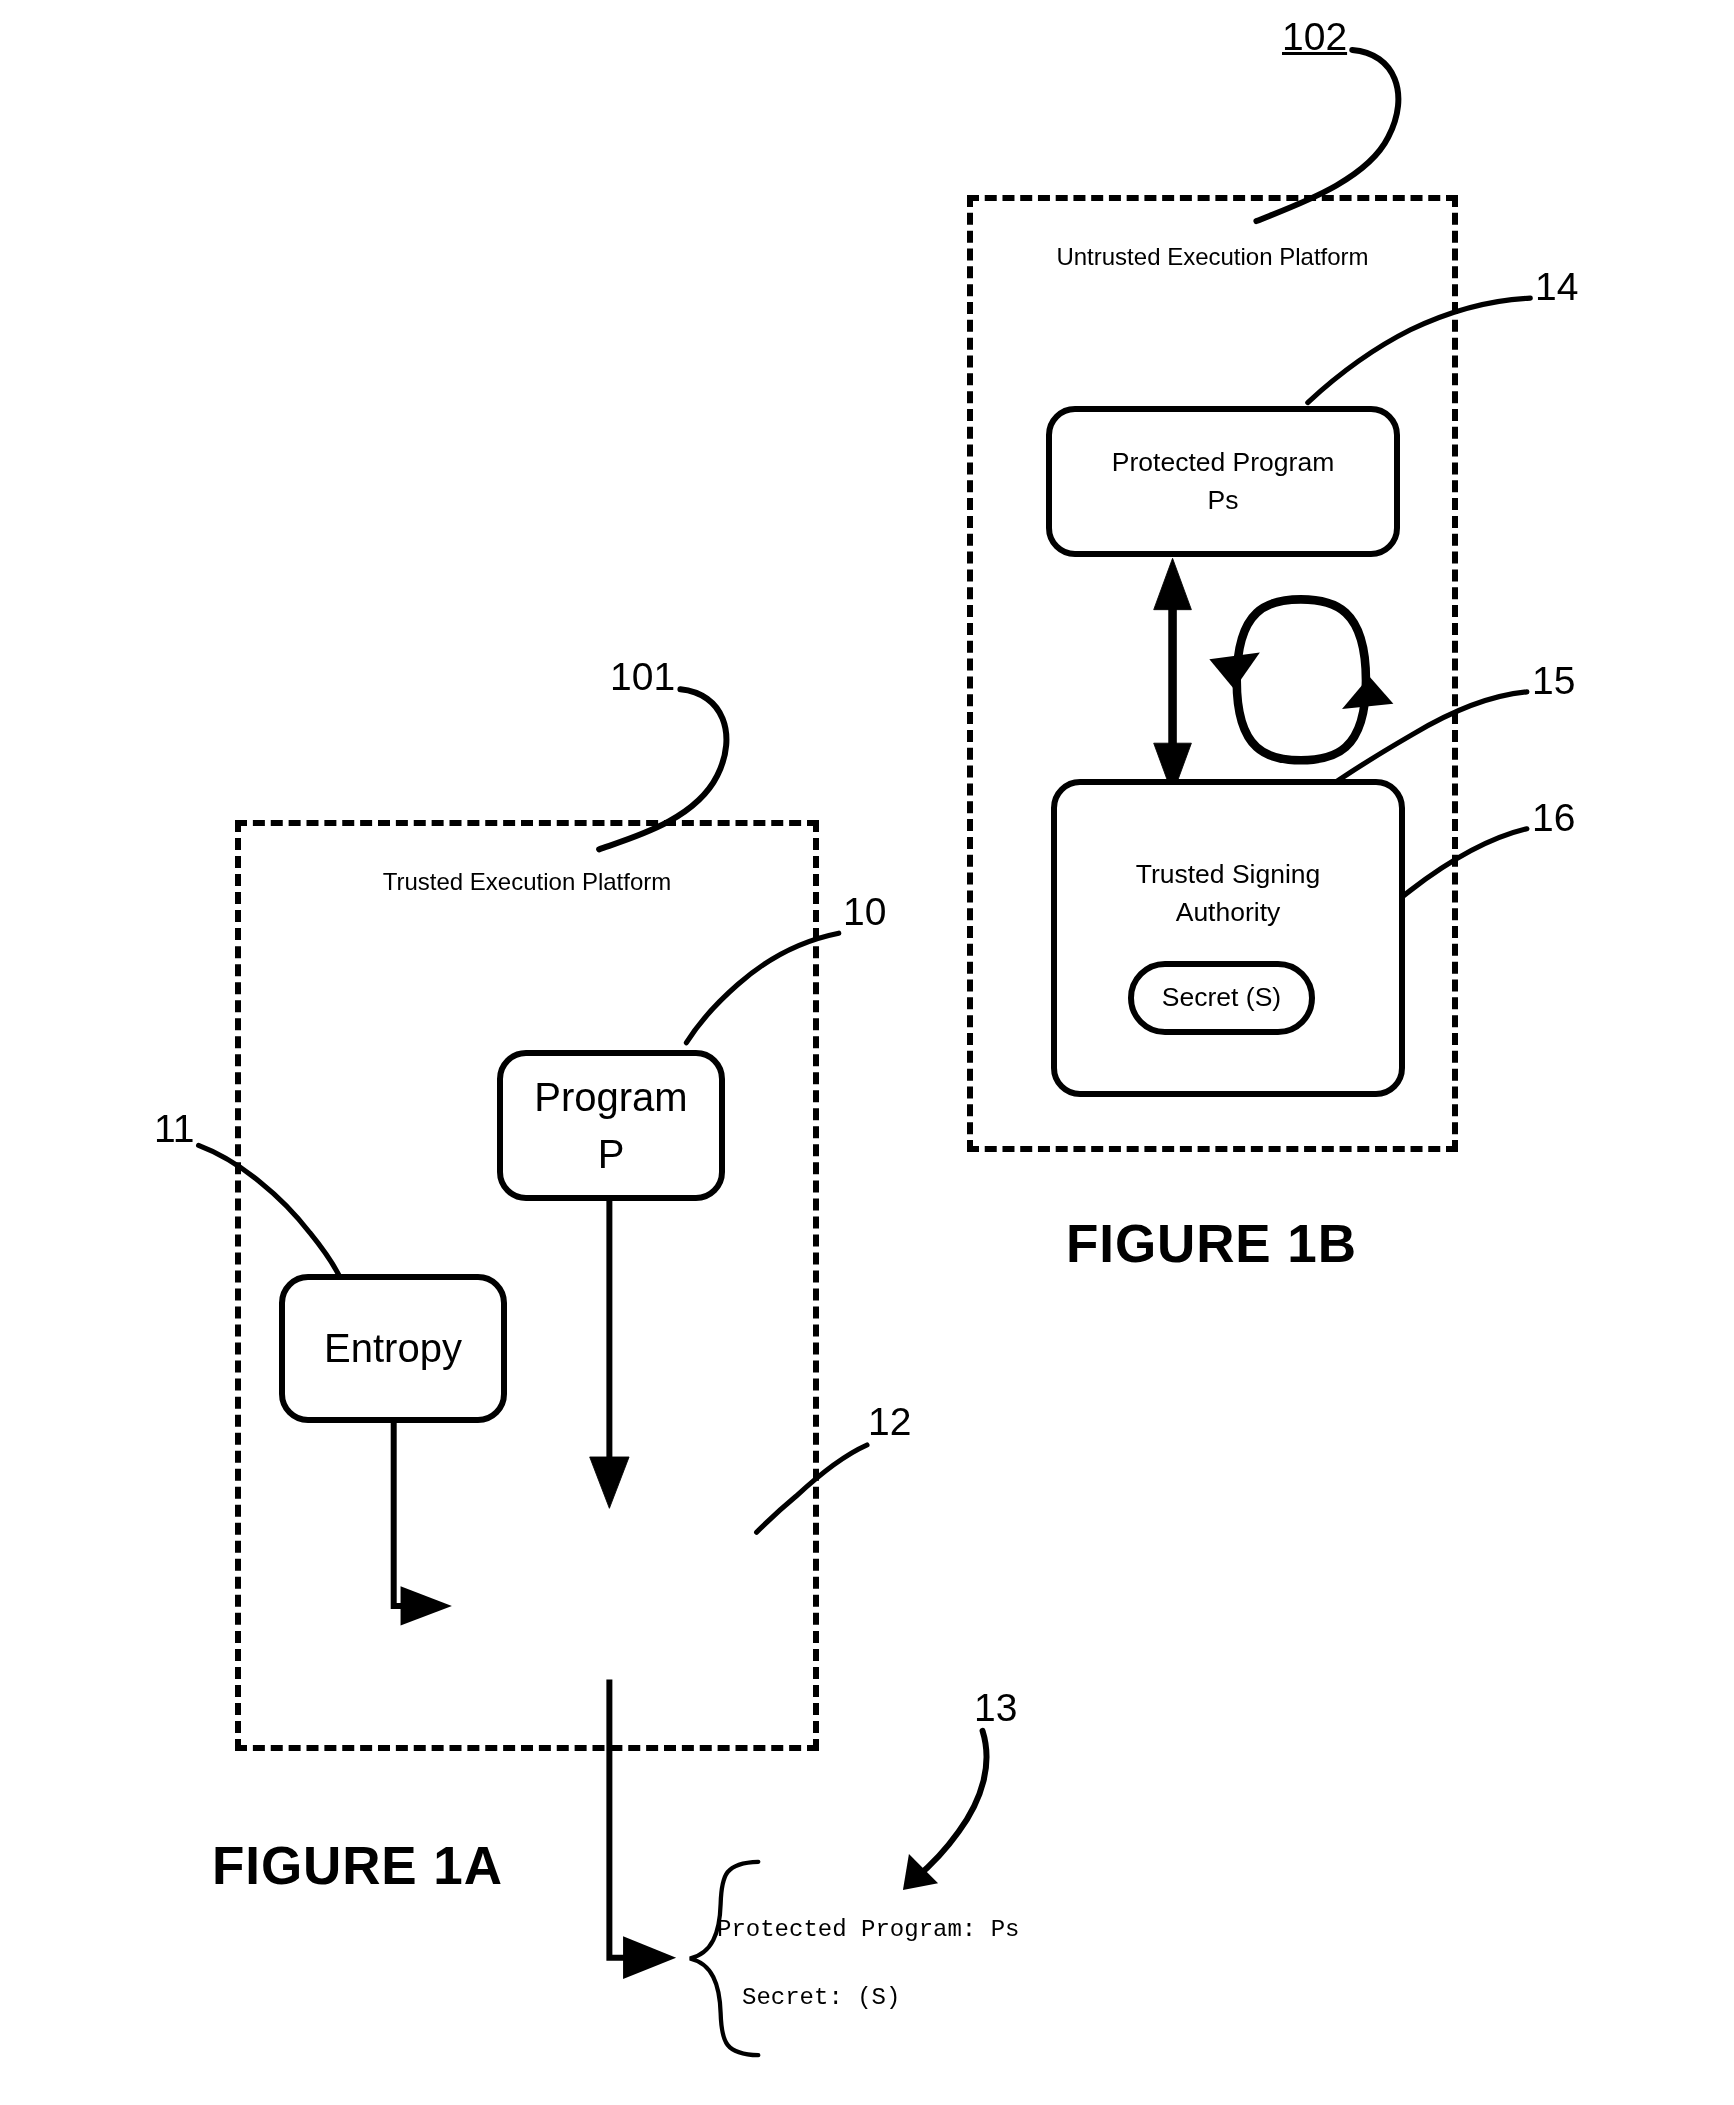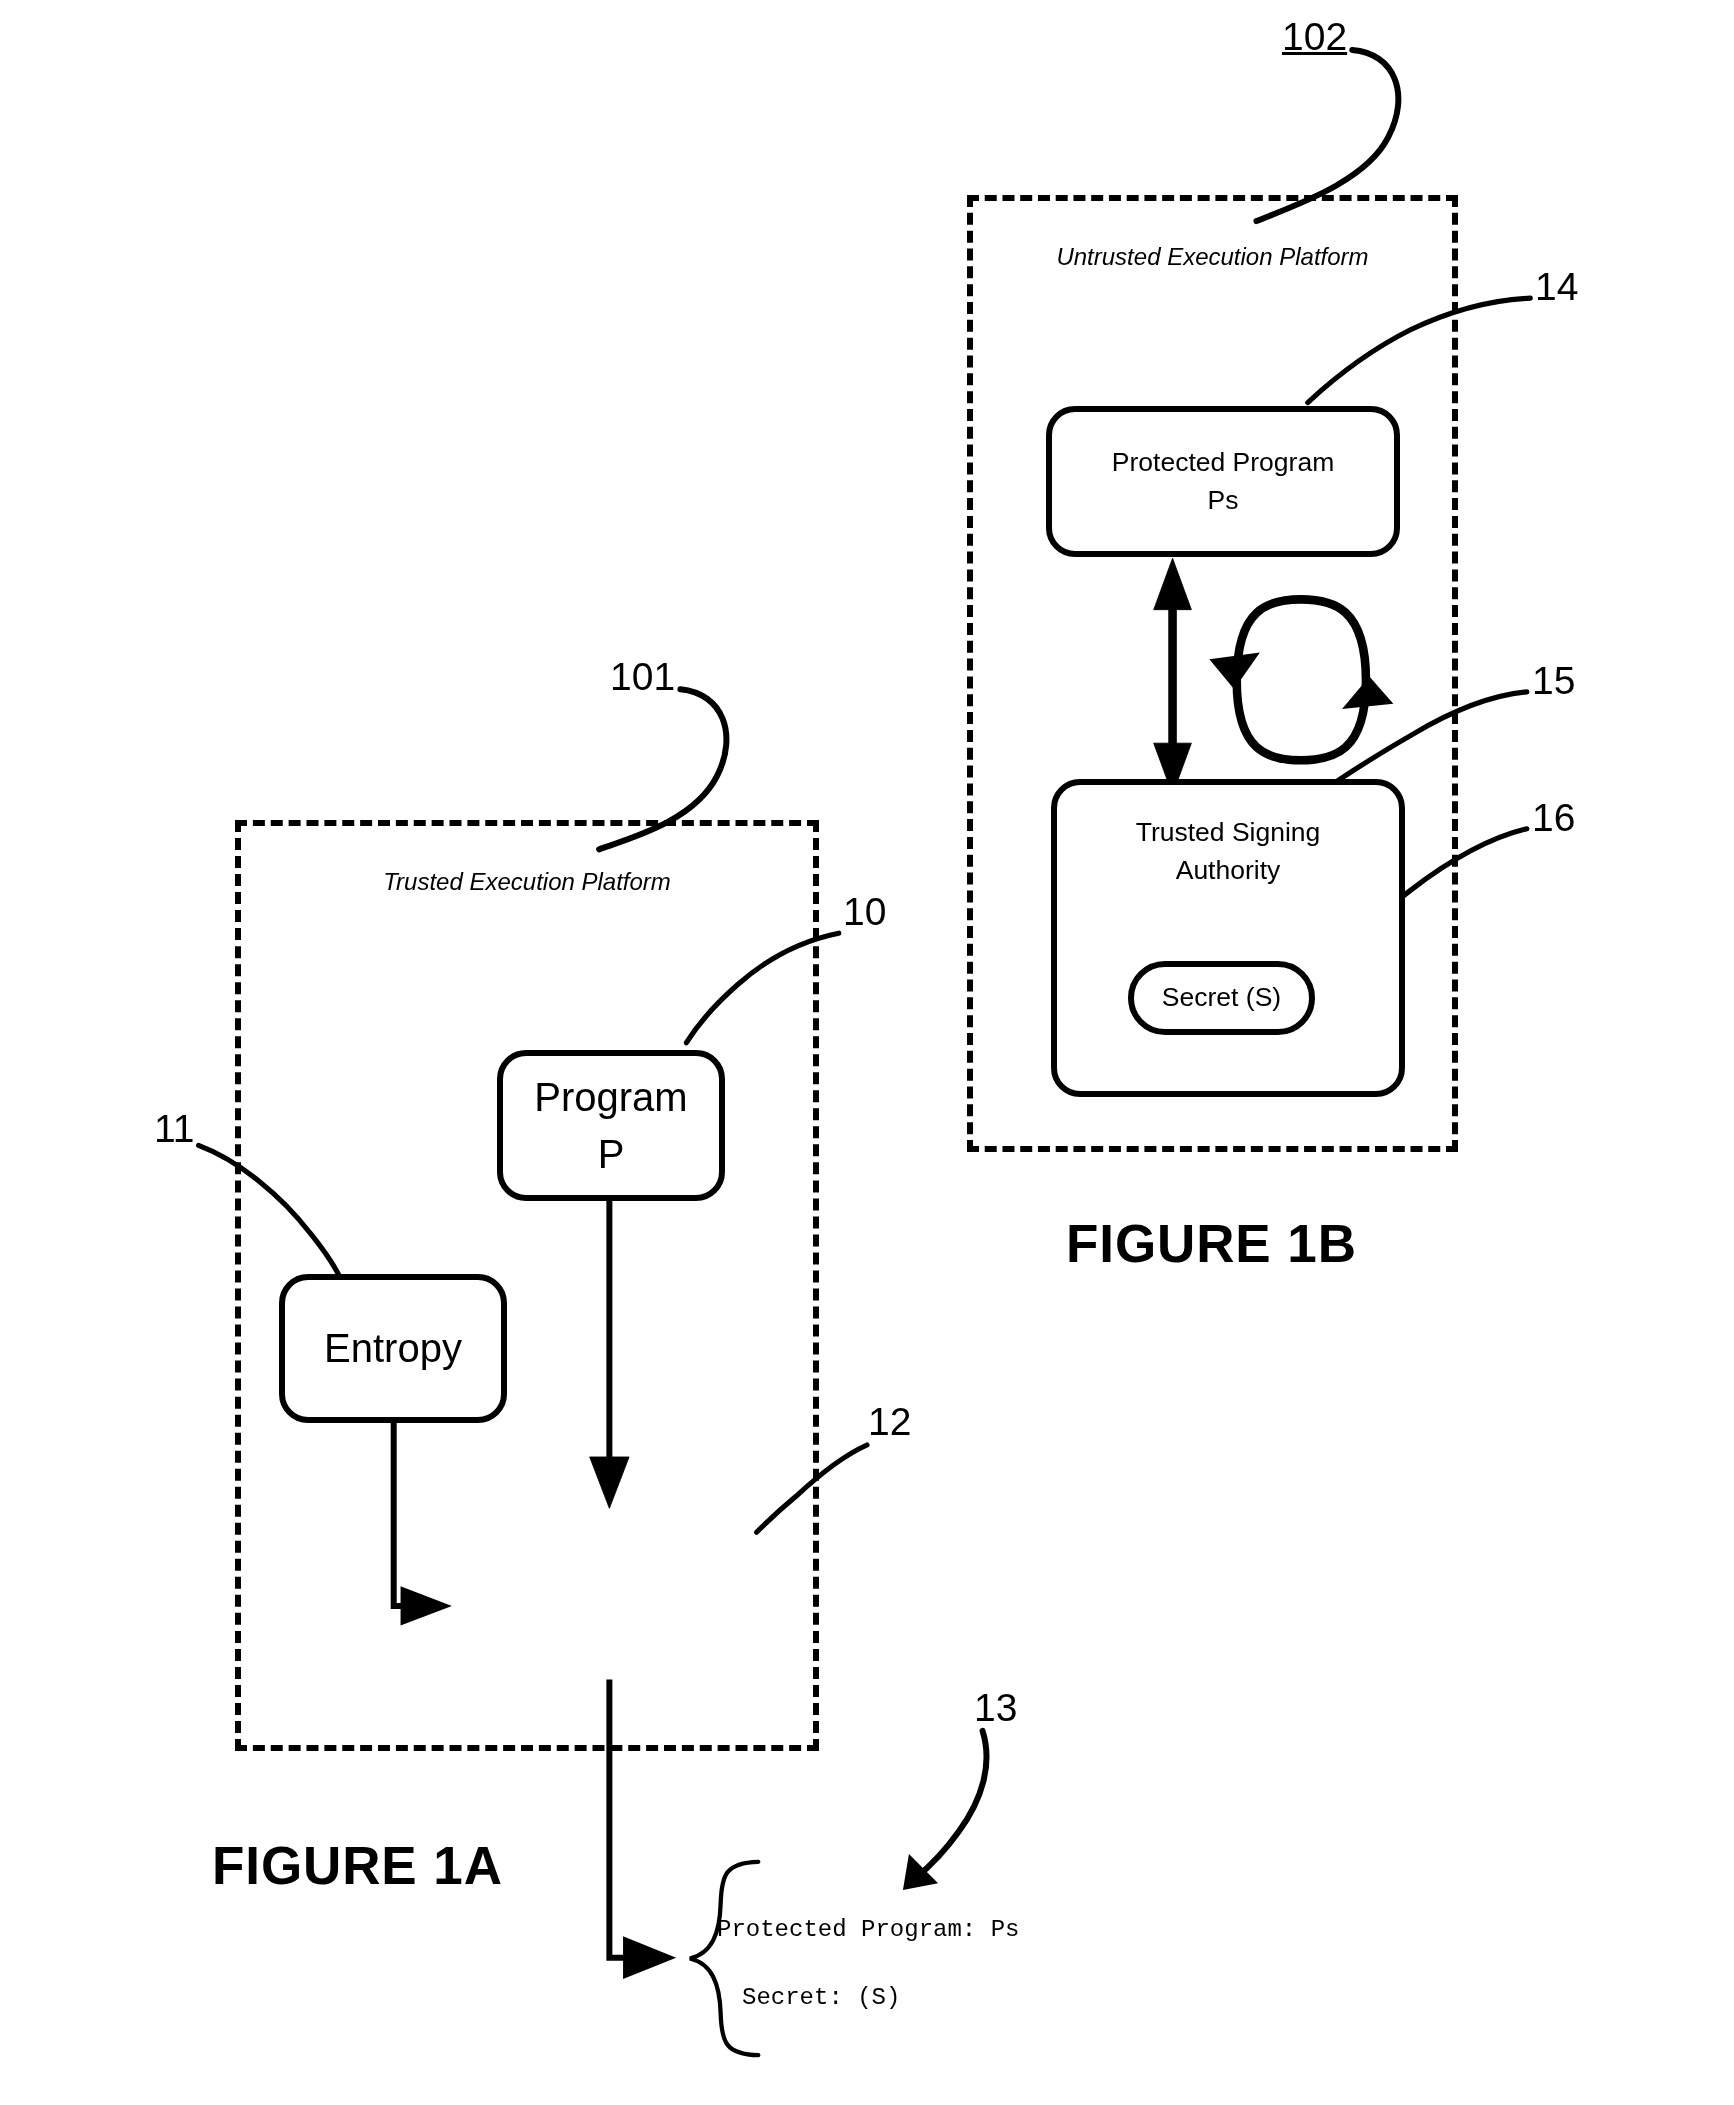--- a/index.html
+++ b/index.html
@@ -45,21 +45,20 @@
     z-index:2;
   }
   
   .platform-label{
     position:absolute;
     text-align:center;
     font-size:24px;
     line-height:1.62;
     z-index:3;
     white-space:nowrap;
-    font-style:italic;
   }
   
   .refnum{
     position:absolute;
     font-size:39px;
     line-height:1;
     z-index:6;
     white-space:nowrap;
   }
   
@@ -147,21 +146,21 @@
   <div class="platform-label" style="left:967px; top:238px; width:491px;">
     <span class="ln">Untrusted</span>
     <span class="ln">Execution Platform</span>
   </div>
 
   <div class="rbox" style="left:1046px; top:406px; width:354px; height:151px;">
     <span class="ln fs-md">Protected Program</span>
     <span class="ln fs-md">Ps</span>
   </div>
 
-  <div class="rbox" style="left:1051px; top:779px; width:354px; height:318px; justify-content:flex-start; padding-top:29px;">
+  <div class="rbox" style="left:1051px; top:779px; width:354px; height:318px; justify-content:flex-start; padding-top:71px;">
     <span class="ln fs-md">Trusted Signing</span>
     <span class="ln fs-md">Authority</span>
   </div>
 
   <div class="rbox" style="left:1128px; top:961px; width:187px; height:74px; border-radius:38px;">
     <span class="ln fs-md">Secret (S)</span>
   </div>
 
   <div class="refnum" style="left:1282px; top:17px;text-decoration:underline;">102</div>
   <div class="refnum" style="left:1535px; top:267px;">14</div>

